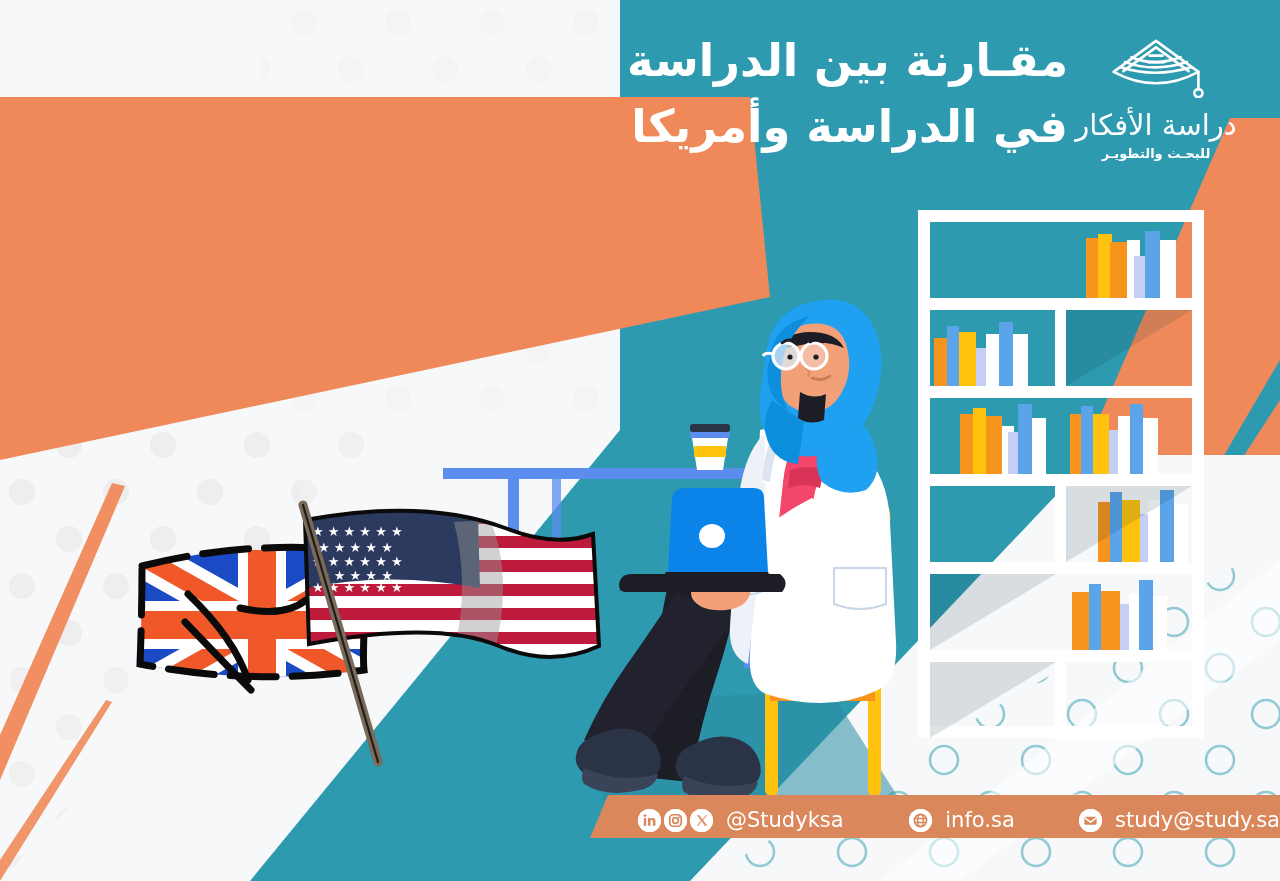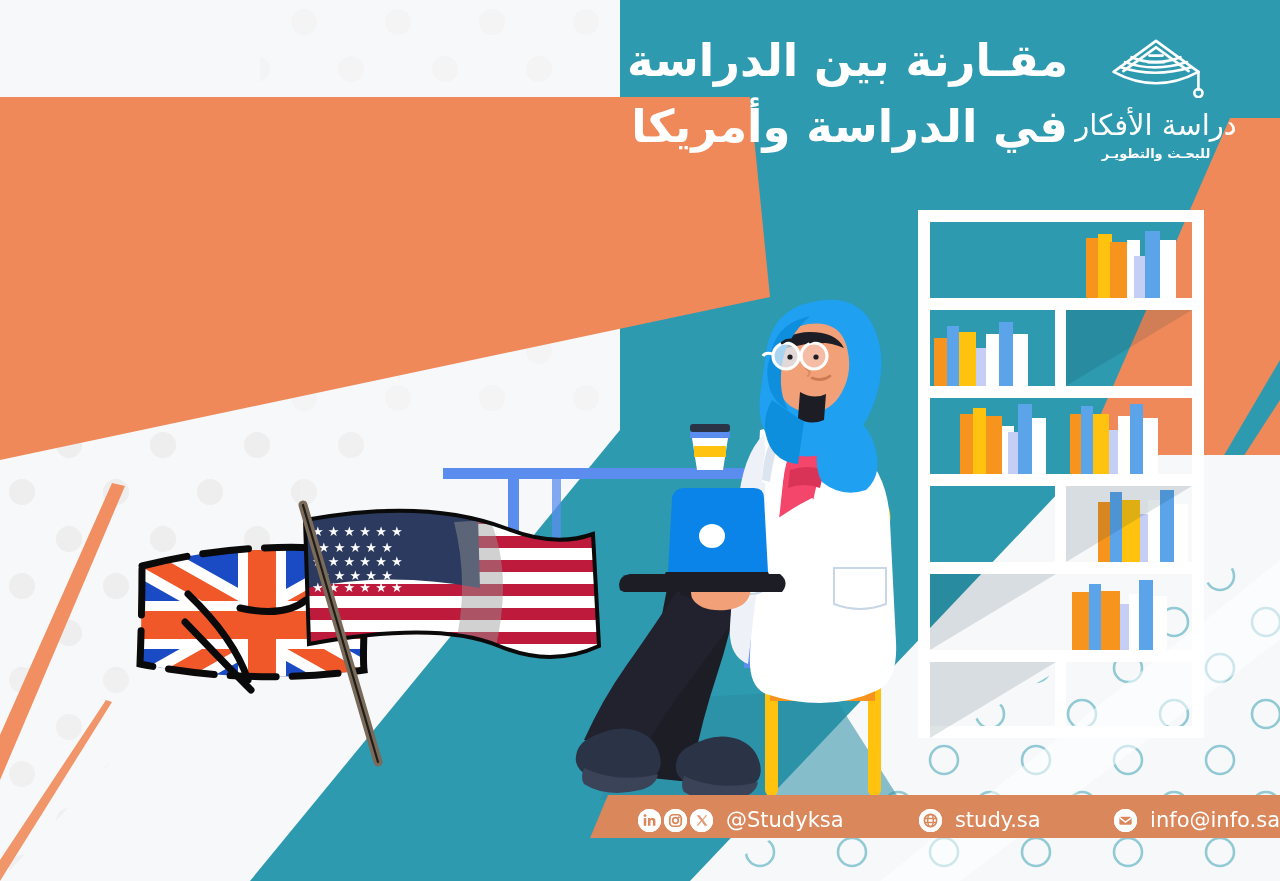--- a/index.html
+++ b/index.html
@@ -470,30 +470,30 @@
 
     <div class="c-group">
       <span class="ic">
         <svg viewBox="0 0 24 24" width="23" height="23">
           <circle cx="12" cy="12" r="12" fill="#fff"></circle>
           <circle cx="12" cy="12" r="6.4" fill="none" stroke="#D9875B" stroke-width="1.7"></circle>
           <ellipse cx="12" cy="12" rx="2.9" ry="6.4" fill="none" stroke="#D9875B" stroke-width="1.5"></ellipse>
           <path d="M5.9 10h12.2M5.9 14h12.2" stroke="#D9875B" stroke-width="1.5"></path>
         </svg>
       </span>
-      <span class="lbl">study.sa</span>
+      <span class="lbl">info.sa</span>
     </div>
 
     <span class="gap2"></span>
 
     <div class="c-group">
       <span class="ic">
         <svg viewBox="0 0 24 24" width="23" height="23">
           <circle cx="12" cy="12" r="12" fill="#fff"></circle>
           <rect x="5.6" y="8.2" width="12.8" height="8.2" rx="1.6" fill="#D9875B"></rect>
           <path d="M6 9.2l6 4.4 6-4.4" fill="none" stroke="#fff" stroke-width="1.5"></path>
         </svg>
       </span>
-      <span class="lbl">info@info.sa</span>
+      <span class="lbl">study@study.sa</span>
     </div>
   </div>
 
 </div>
 
 </body></html>

